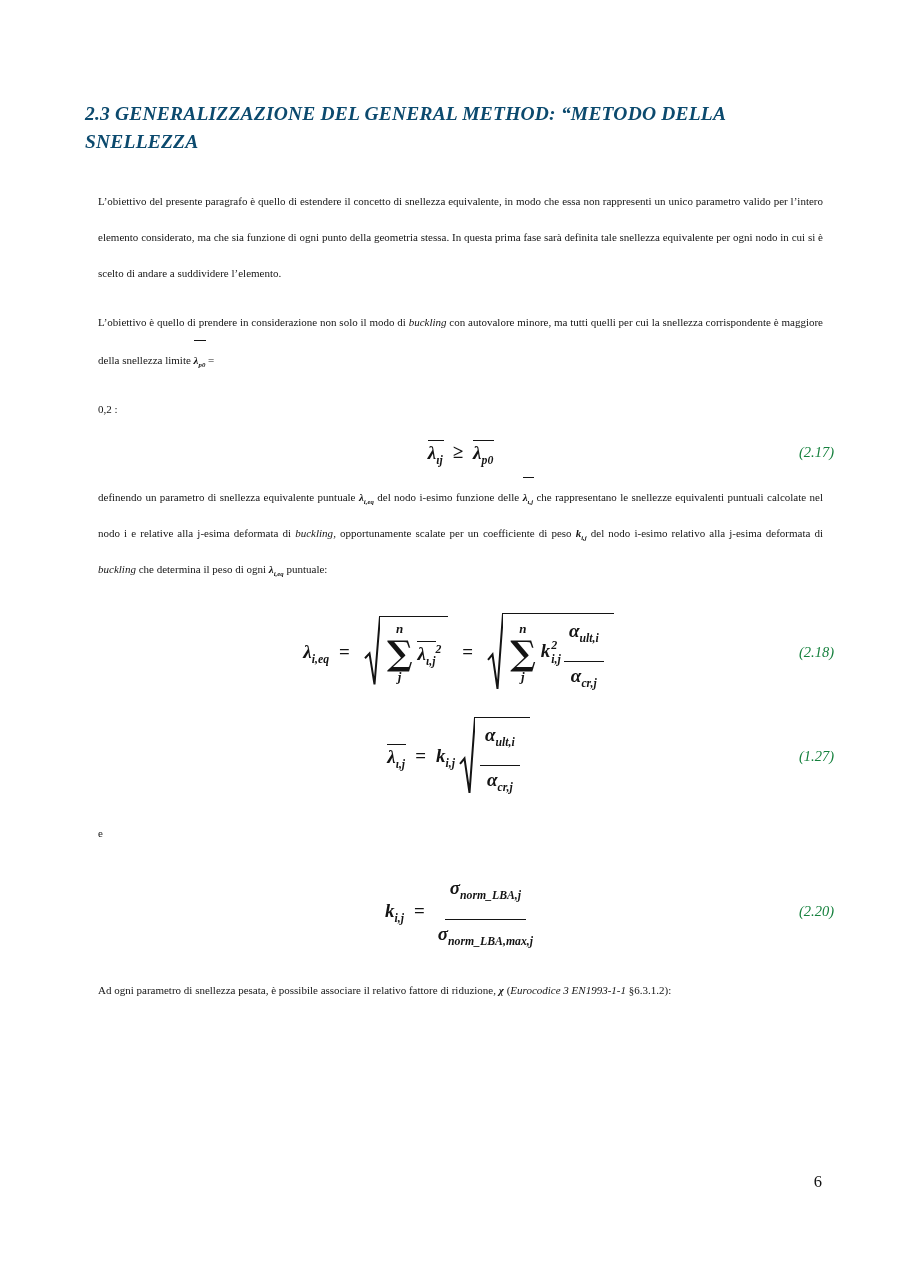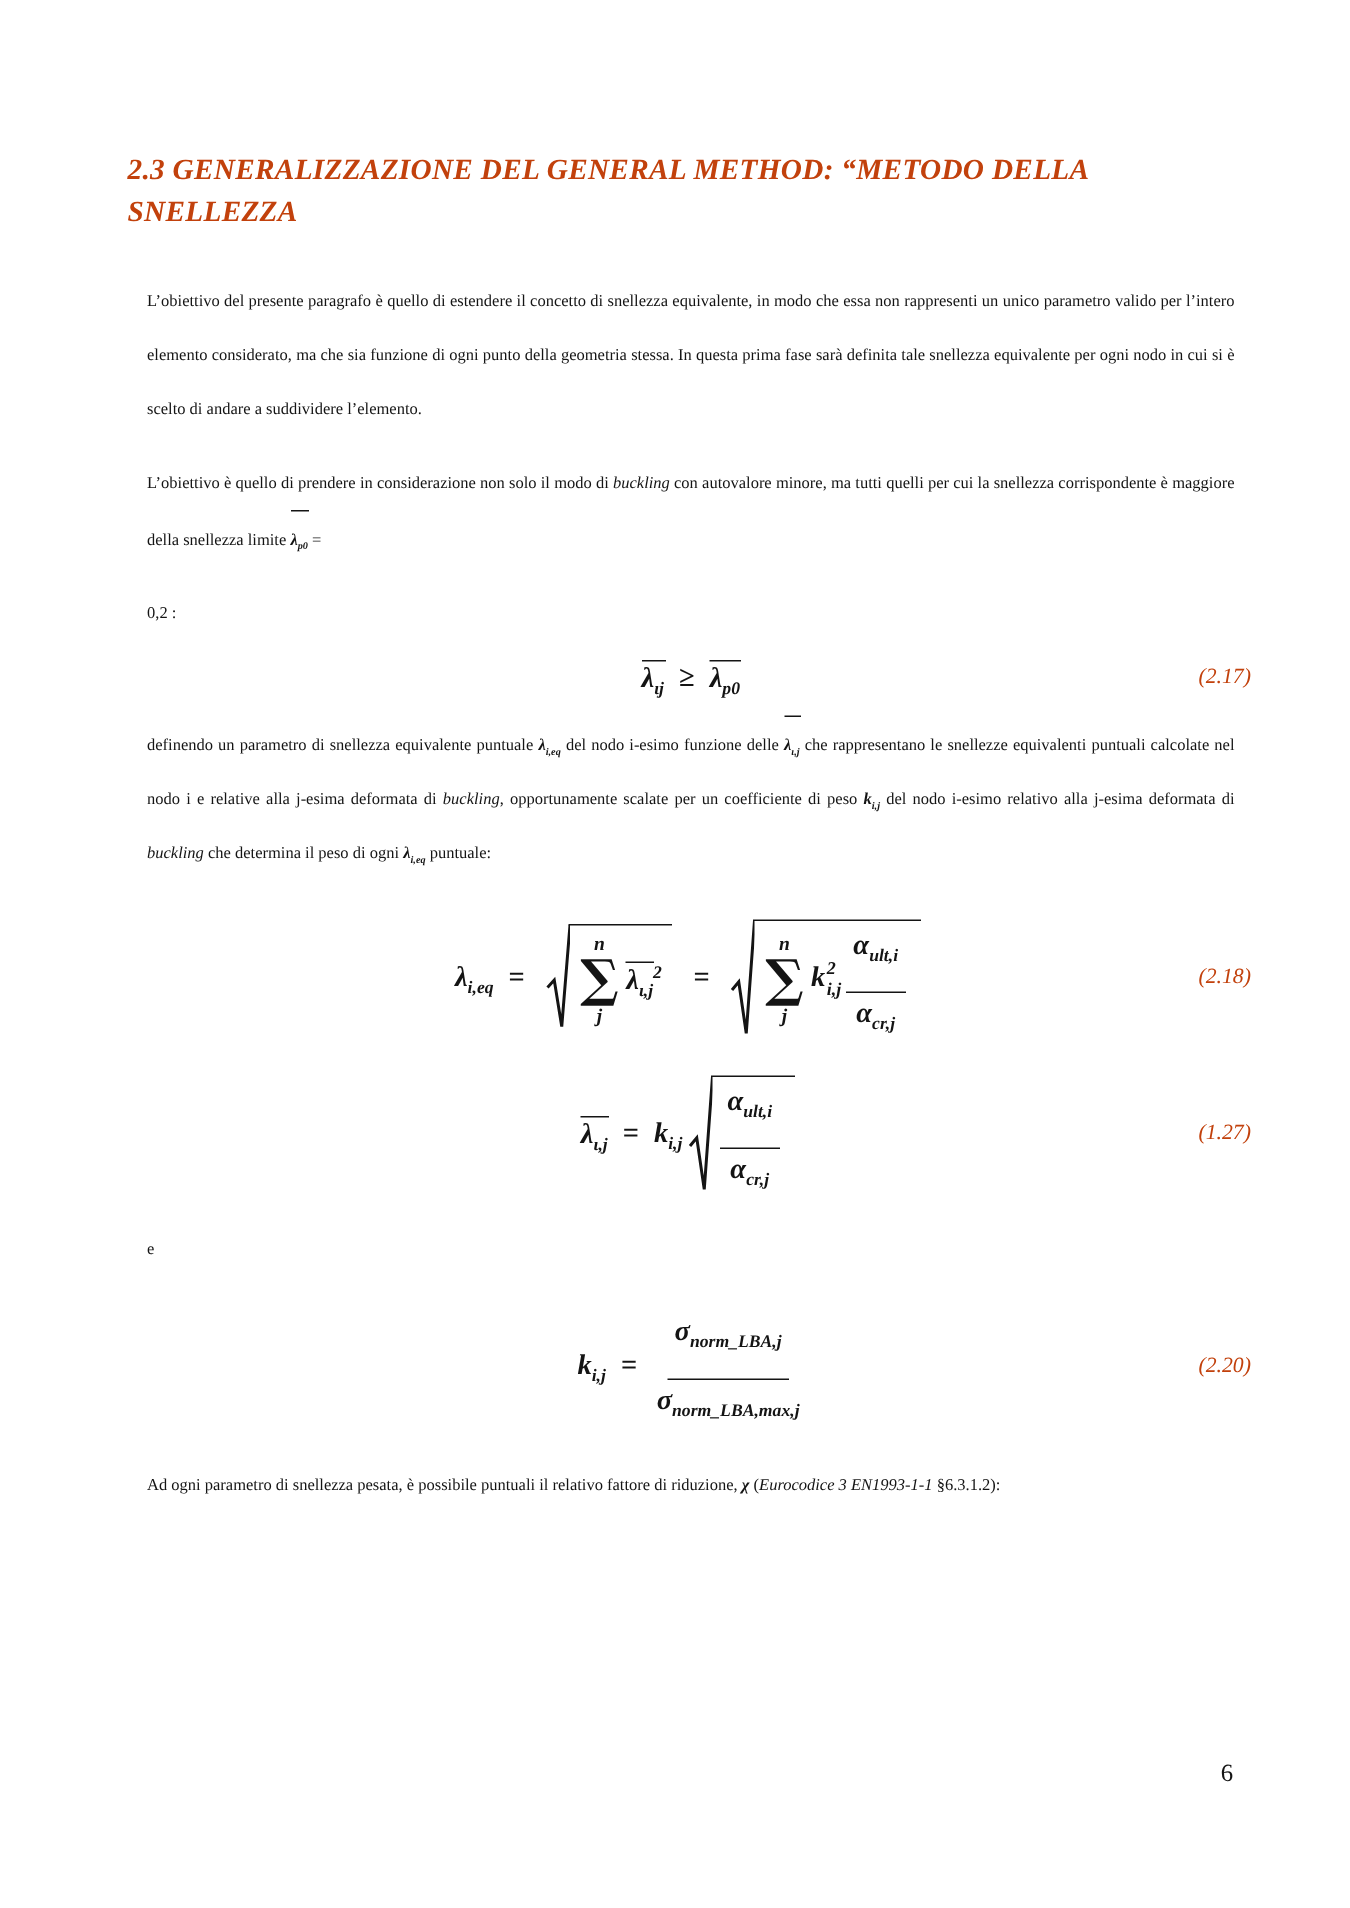--- a/index.html
+++ b/index.html
@@ -9,39 +9,39 @@
     background:#ffffff;
     box-sizing:border-box;
     padding:100px 64px 0 85px;
     font-family:"Liberation Serif","DejaVu Serif",serif;
     color:#141414;
     overflow:hidden;
   }
   .content{position:relative;width:751px;}
 
   
-  .heading{margin:0 0 26px 0;font-size:19.5px;line-height:1.45;font-weight:bold;font-style:italic;color:#c2410c;letter-spacing:0.2px;}
+  .heading{margin:0 0 26px 0;font-size:19.5px;line-height:1.45;font-weight:bold;font-style:italic;color:#0c4a6e;letter-spacing:0.2px;}
   .h-line2{margin-left:33px;}
 
   
   .body{margin:13px;font-size:11px;line-height:36px;}
   .just{text-align:justify;}
   .body i{font-style:italic;}
 
   
   .math{font-weight:bold;font-style:italic;font-family:"Liberation Serif",serif;}
   .math sub{font-size:0.62em;font-weight:bold;font-style:italic;line-height:0;}
   .math sup{font-size:0.62em;font-weight:bold;font-style:italic;line-height:0;}
   .bar{position:relative;display:inline-block;padding-top:2px;}
   .bar::after{content:"";position:absolute;top:0;left:0;right:-1px;border-top:1.8px solid currentColor;}
 
   
   .eq{position:relative;display:flex;justify-content:center;align-items:center;}
   .eq-body{display:inline-flex;align-items:center;font-size:19px;}
-  .eq-num{position:absolute;right:2px;top:50%;transform:translateY(-50%);font-style:italic;font-size:14.5px;color:#c2410c;font-weight:normal;}
+  .eq-num{position:absolute;right:2px;top:50%;transform:translateY(-50%);font-style:italic;font-size:14.5px;color:#15803d;font-weight:normal;}
   .rel{margin:0 10px;font-style:normal;}
   .eqsign{margin:0 10px;font-style:normal;}
 
   
   .sqrt{position:relative;display:inline-flex;padding-left:15px;margin:0 4px;}
   .radsign{position:absolute;left:0;top:0;height:100%;width:16px;}
   .radicand{display:inline-flex;align-items:center;border-top:1.8px solid #141414;padding:4px 7px 2px 3px;}
 
   
   .sum{display:inline-flex;flex-direction:column;align-items:center;line-height:1;margin:0 5px;}
@@ -161,18 +161,18 @@
         <span><span>k</span><sub>i,j</sub></span>
         <span class="eqsign">=</span>
         <span class="frac">
           <span class="fr-num"><span>σ</span><sub>norm_LBA,j</sub></span>
           <span class="fr-den"><span>σ</span><sub>norm_LBA,max,j</sub></span>
         </span>
       </span>
       <span class="eq-num">(2.20)</span>
     </div>
 
-    <p class="body just"><span>Ad ogni parametro di snellezza pesata, è possibile puntuali il relativo fattore di riduzione, </span><span class="math">χ</span><span> (</span><i>Eurocodice 3 EN1993-1-1</i><span> §6.3.1.2):</span></p>
+    <p class="body just"><span>Ad ogni parametro di snellezza pesata, è possibile associare il relativo fattore di riduzione, </span><span class="math">χ</span><span> (</span><i>Eurocodice 3 EN1993-1-1</i><span> §6.3.1.2):</span></p>
 
   </div>
 
   <div class="page-number">6</div>
 </div>
 
 </body></html>

